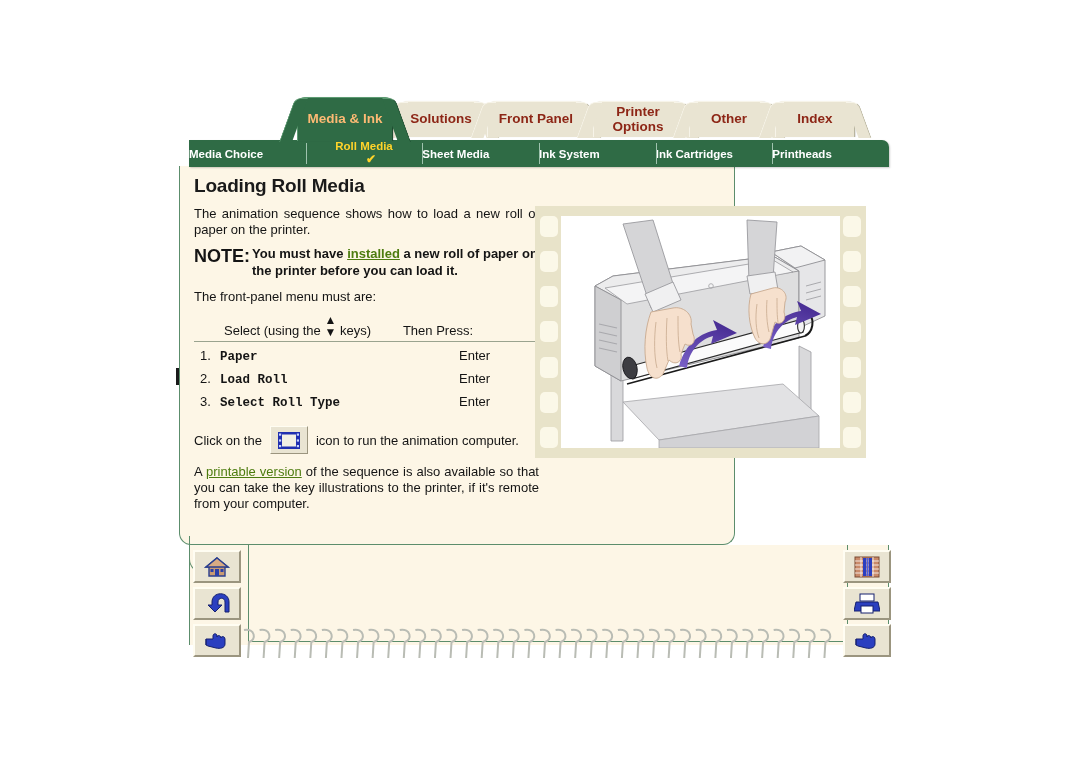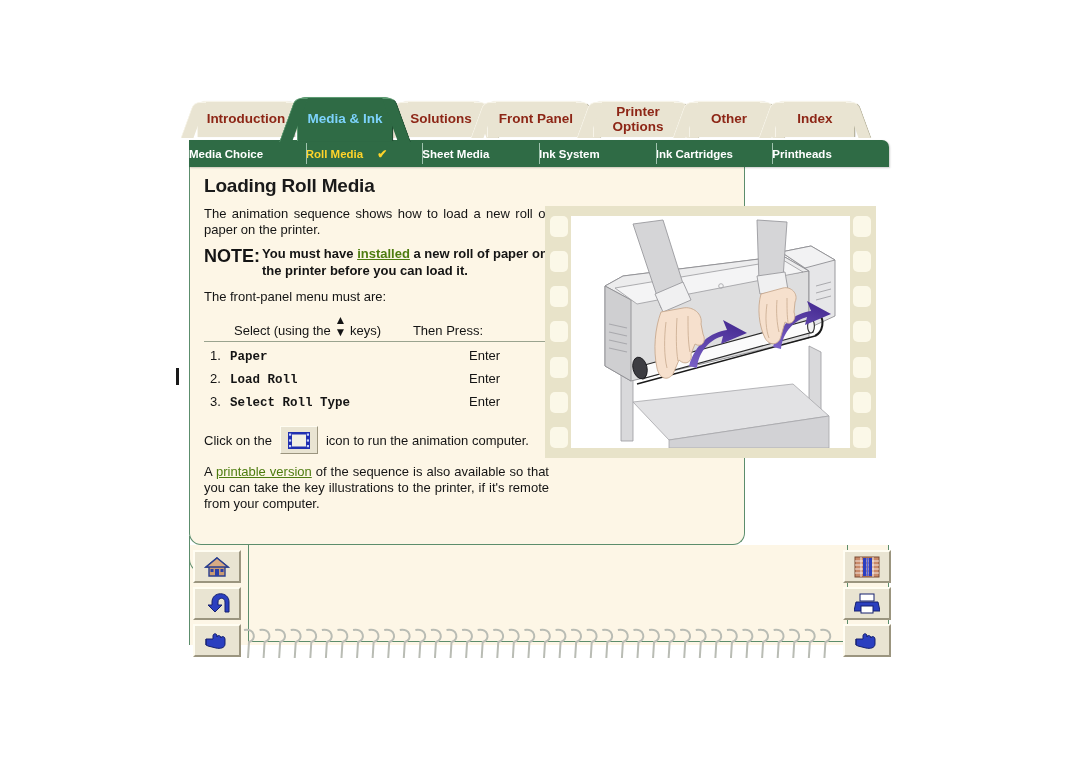--- a/index.html
+++ b/index.html
@@ -41,21 +41,21 @@
   .tab .slant-l, .tab .slant-r {
     position: absolute; top: 0; height: 36px; width: 13px;
     background: inherit;
   }
   .tab .slant-l { left: -11px; transform: skewX(-20deg); border-radius: 6px 0 0 0;
                   border-left: 1px solid #f7f4e9; border-top: 1px solid #f7f4e9; box-sizing: border-box; }
   .tab .slant-r { right: -11px; transform: skewX(20deg); border-radius: 0 6px 0 0;
                   border-right: 1px solid #b8b49f; border-top: 1px solid #f7f4e9; box-sizing: border-box; }
   .tab.active {
     background: #2f6b45;
-    color: #7dd3fc;
+    color: #fdba74;
     border-top: 1px solid #5d9b72;
     border-left: 1px solid #5d9b72;
     border-right: 1px solid #1e4c30;
     z-index: 30;
     height: 44px;
   }
   .tab.active .slant-l, .tab.active .slant-r { height: 44px; }
   .tab.active .slant-l { border-left: 1px solid #5d9b72; border-top: 1px solid #5d9b72; }
   .tab.active .slant-r { border-right: 1px solid #1e4c30; border-top: 1px solid #5d9b72; }
   .tab-label { position: relative; z-index: 2; padding: 0 4px; white-space: pre-line; }
@@ -80,27 +80,27 @@
     font-size: 11.5px;
     font-weight: bold;
     position: relative;
     box-sizing: border-box;
   }
   .subtab + .subtab::before {
     content: "";
     position: absolute; left: 0; top: 3px; bottom: 3px;
     width: 1px; background: #9fc3ae;
   }
-  .subtab.current { color: #ffd42a; }
+  .subtab.current { color: #ffd42a; flex-direction: column; }
   .subtab .check { color: #ffd42a; font-size: 12px; margin-left: 14px; font-weight: bold; }
 
   
   .panel {
     position: absolute;
-    left: 189px; top: 166px;
+    left: 179px; top: 166px;
     width: 556px; height: 379px;
     background: #fdf6e6;
     border: 1px solid #5c8d6c;
     border-top: none;
     border-radius: 0 0 12px 12px;
     box-sizing: border-box;
     z-index: 10;
   }
   .page-title {
     position: absolute; left: 14px; top: 9px;
@@ -254,25 +254,20 @@
         <path d="M502.5263157894737 2 C513.5263157894738 0, 515.5263157894738 12, 507.5263157894737 14 L506.5263157894737 30" fill="none" stroke="#b9bcb4" stroke-width="2"></path>
         <path d="M518.1052631578948 2 C529.1052631578948 0, 531.1052631578948 12, 523.1052631578948 14 L522.1052631578948 30" fill="none" stroke="#b9bcb4" stroke-width="2"></path>
         <path d="M533.6842105263158 2 C544.6842105263158 0, 546.6842105263158 12, 538.6842105263158 14 L537.6842105263158 30" fill="none" stroke="#b9bcb4" stroke-width="2"></path>
         <path d="M549.2631578947369 2 C560.2631578947369 0, 562.2631578947369 12, 554.2631578947369 14 L553.2631578947369 30" fill="none" stroke="#b9bcb4" stroke-width="2"></path>
         <path d="M564.8421052631579 2 C575.8421052631579 0, 577.8421052631579 12, 569.8421052631579 14 L568.8421052631579 30" fill="none" stroke="#b9bcb4" stroke-width="2"></path>
         <path d="M580.421052631579 2 C591.421052631579 0, 593.421052631579 12, 585.421052631579 14 L584.421052631579 30" fill="none" stroke="#b9bcb4" stroke-width="2"></path>
       </g>
   </svg>
 
   <div class="tabbar">
-      <div class="tab" style="left: 16px; width: 98px;">
-        <span class="slant-l"></span>
-        <span class="slant-r"></span>
-        <span class="tab-label">Introduction</span>
-      </div>
       <div class="tab active" style="left: 116px; width: 96px; top: -4px;">
         <span class="slant-l"></span>
         <span class="slant-r"></span>
         <span class="tab-label">Media &amp; Ink</span>
       </div>
       <div class="tab" style="left: 218px; width: 84px; text-align: right;">
         <span class="slant-l"></span>
         <span class="slant-r"></span>
         <span class="tab-label">Solutions</span>
       </div>

